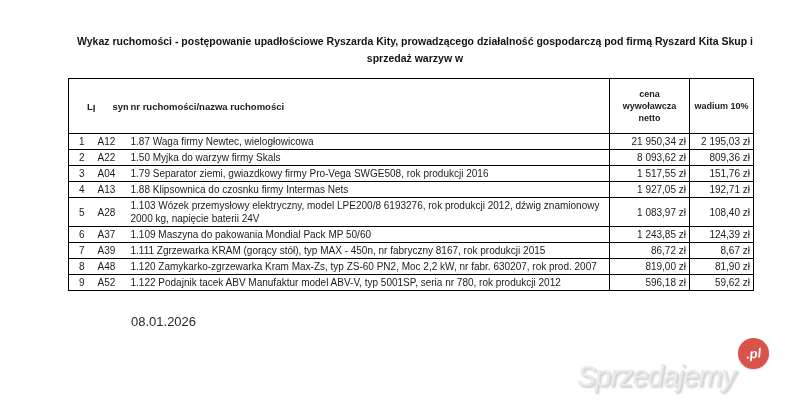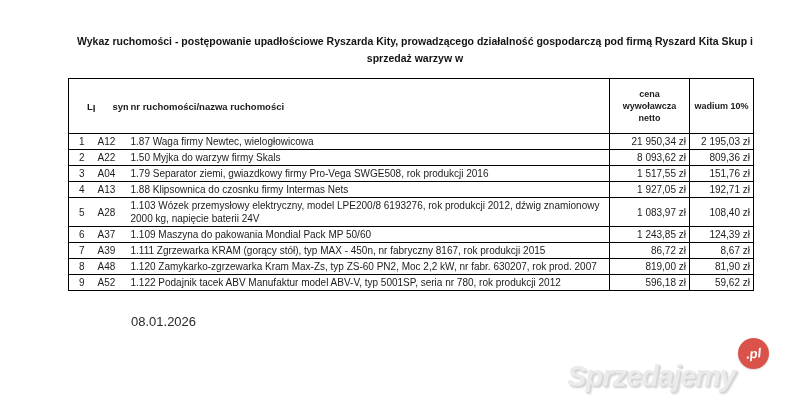--- a/index.html
+++ b/index.html
@@ -45,21 +45,21 @@
     position:absolute; left:131px; top:314px;
     font-size:13px; color:#2a2a2a;
   }
 
   .watermark {
     position:absolute; right:32px; bottom:12px; height:55px;
     pointer-events:none;
   }
   .watermark-text {
     position:absolute; right:28px; bottom:0;
-    font-size:29px; font-weight:bold; font-style:italic;
+    font-size:29px; font-weight:normal; font-style:italic;
     color:#ebebeb;
     text-shadow:1px 1px 0 #d7d7d7, 2px 2px 2px #cfcfcf;
     letter-spacing:-1px; white-space:nowrap;
   }
   .watermark-badge {
     position:absolute; right:-6px; top:0;
     width:31px; height:31px; border-radius:50%;
     background:#d9534a;
     display:flex; align-items:center; justify-content:center;
     box-shadow:0 1px 2px rgba(0,0,0,0.15);

